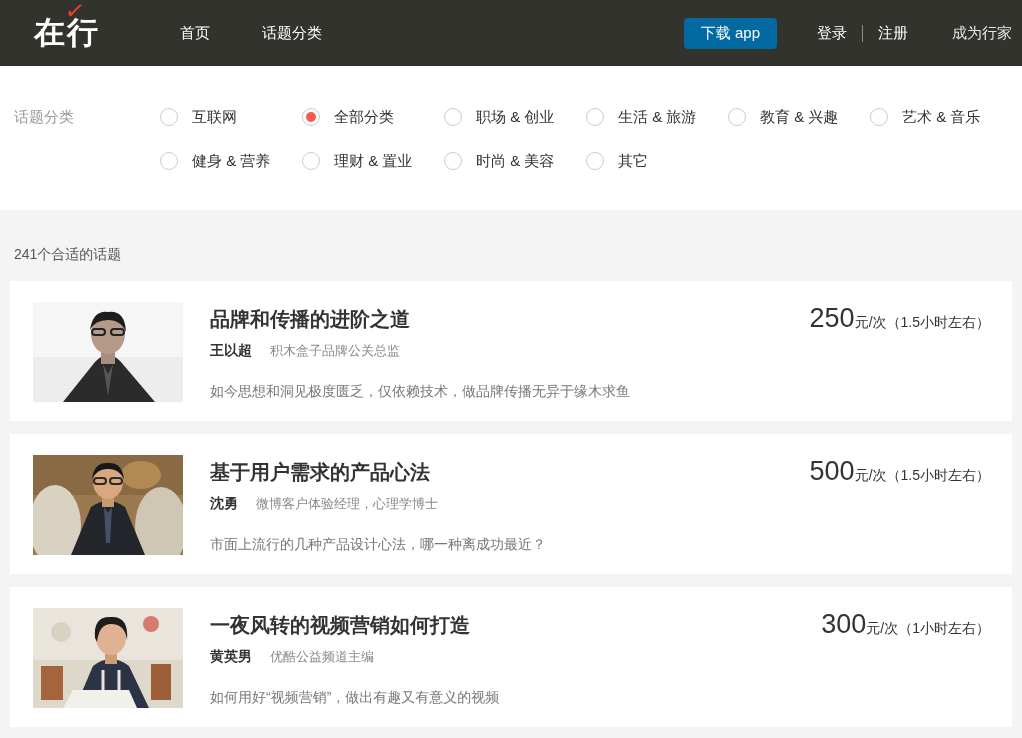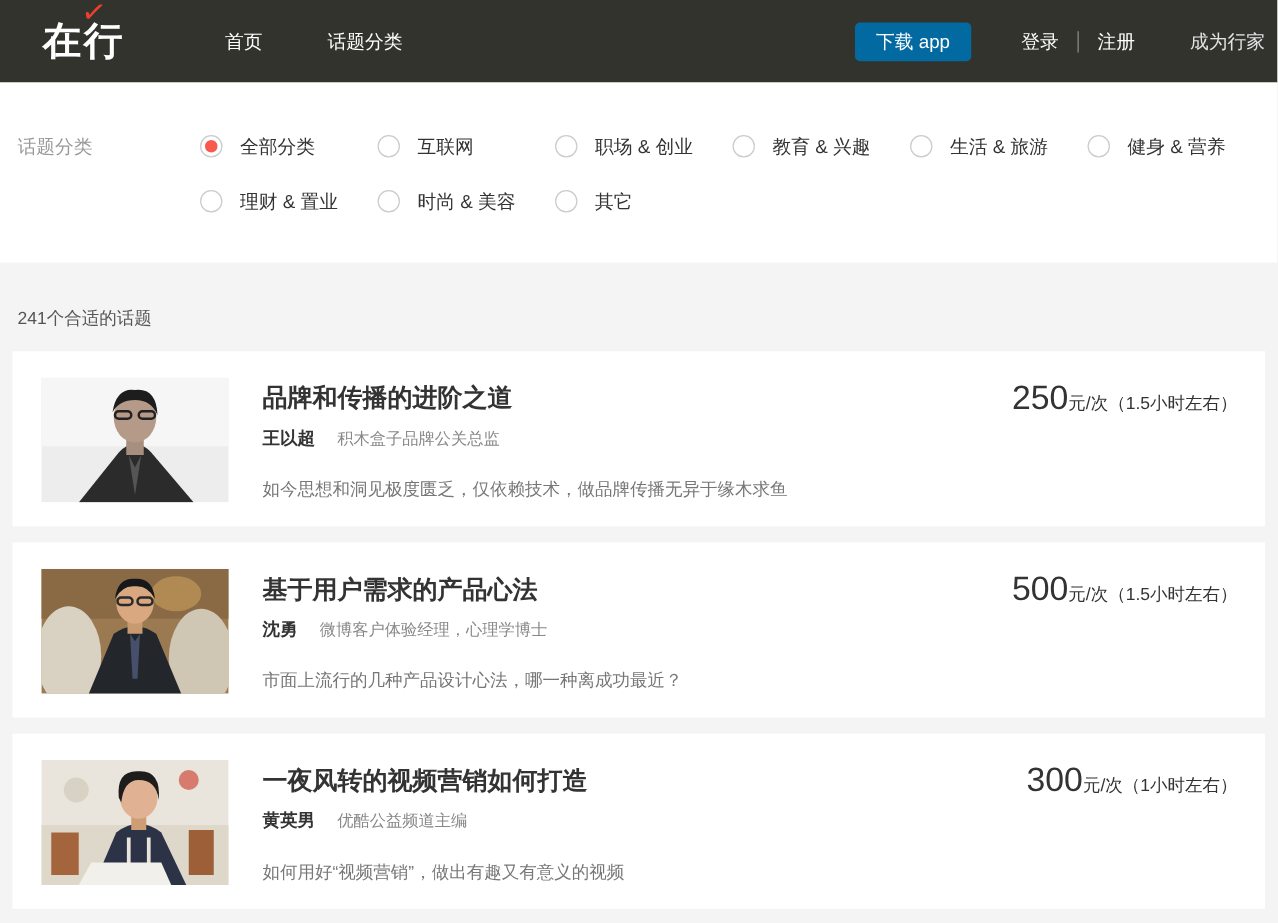--- a/index.html
+++ b/index.html
@@ -96,48 +96,54 @@
       <span class="auth-link">注册</span>
     </div>
     <span class="become-expert">成为行家</span>
   </div>
 </header>
 
 <section class="filter-panel">
   <div class="filter-label">话题分类</div>
   <div class="filter-options">
     <div class="filter-option">
+      <span class="radio">
+          <span class="dot"></span>
+        </span>
+      <span class="opt-label">互联网</span>
+    </div>
+    <div class="filter-option">
       <span class="radio selected">
           <span class="dot"></span>
         </span>
       <span class="opt-label">全部分类</span>
     </div>
     <div class="filter-option">
       <span class="radio">
           <span class="dot"></span>
         </span>
-      <span class="opt-label">互联网</span>
-    </div>
-    <div class="filter-option">
-      <span class="radio">
-          <span class="dot"></span>
-        </span>
       <span class="opt-label">职场 &amp; 创业</span>
     </div>
     <div class="filter-option">
       <span class="radio">
           <span class="dot"></span>
         </span>
+      <span class="opt-label">生活 &amp; 旅游</span>
+    </div>
+    <div class="filter-option">
+      <span class="radio">
+          <span class="dot"></span>
+        </span>
       <span class="opt-label">教育 &amp; 兴趣</span>
     </div>
     <div class="filter-option">
       <span class="radio">
           <span class="dot"></span>
         </span>
-      <span class="opt-label">生活 &amp; 旅游</span>
+      <span class="opt-label">艺术 &amp; 音乐</span>
     </div>
     <div class="filter-option">
       <span class="radio">
           <span class="dot"></span>
         </span>
       <span class="opt-label">健身 &amp; 营养</span>
     </div>
     <div class="filter-option">
       <span class="radio">
           <span class="dot"></span>

